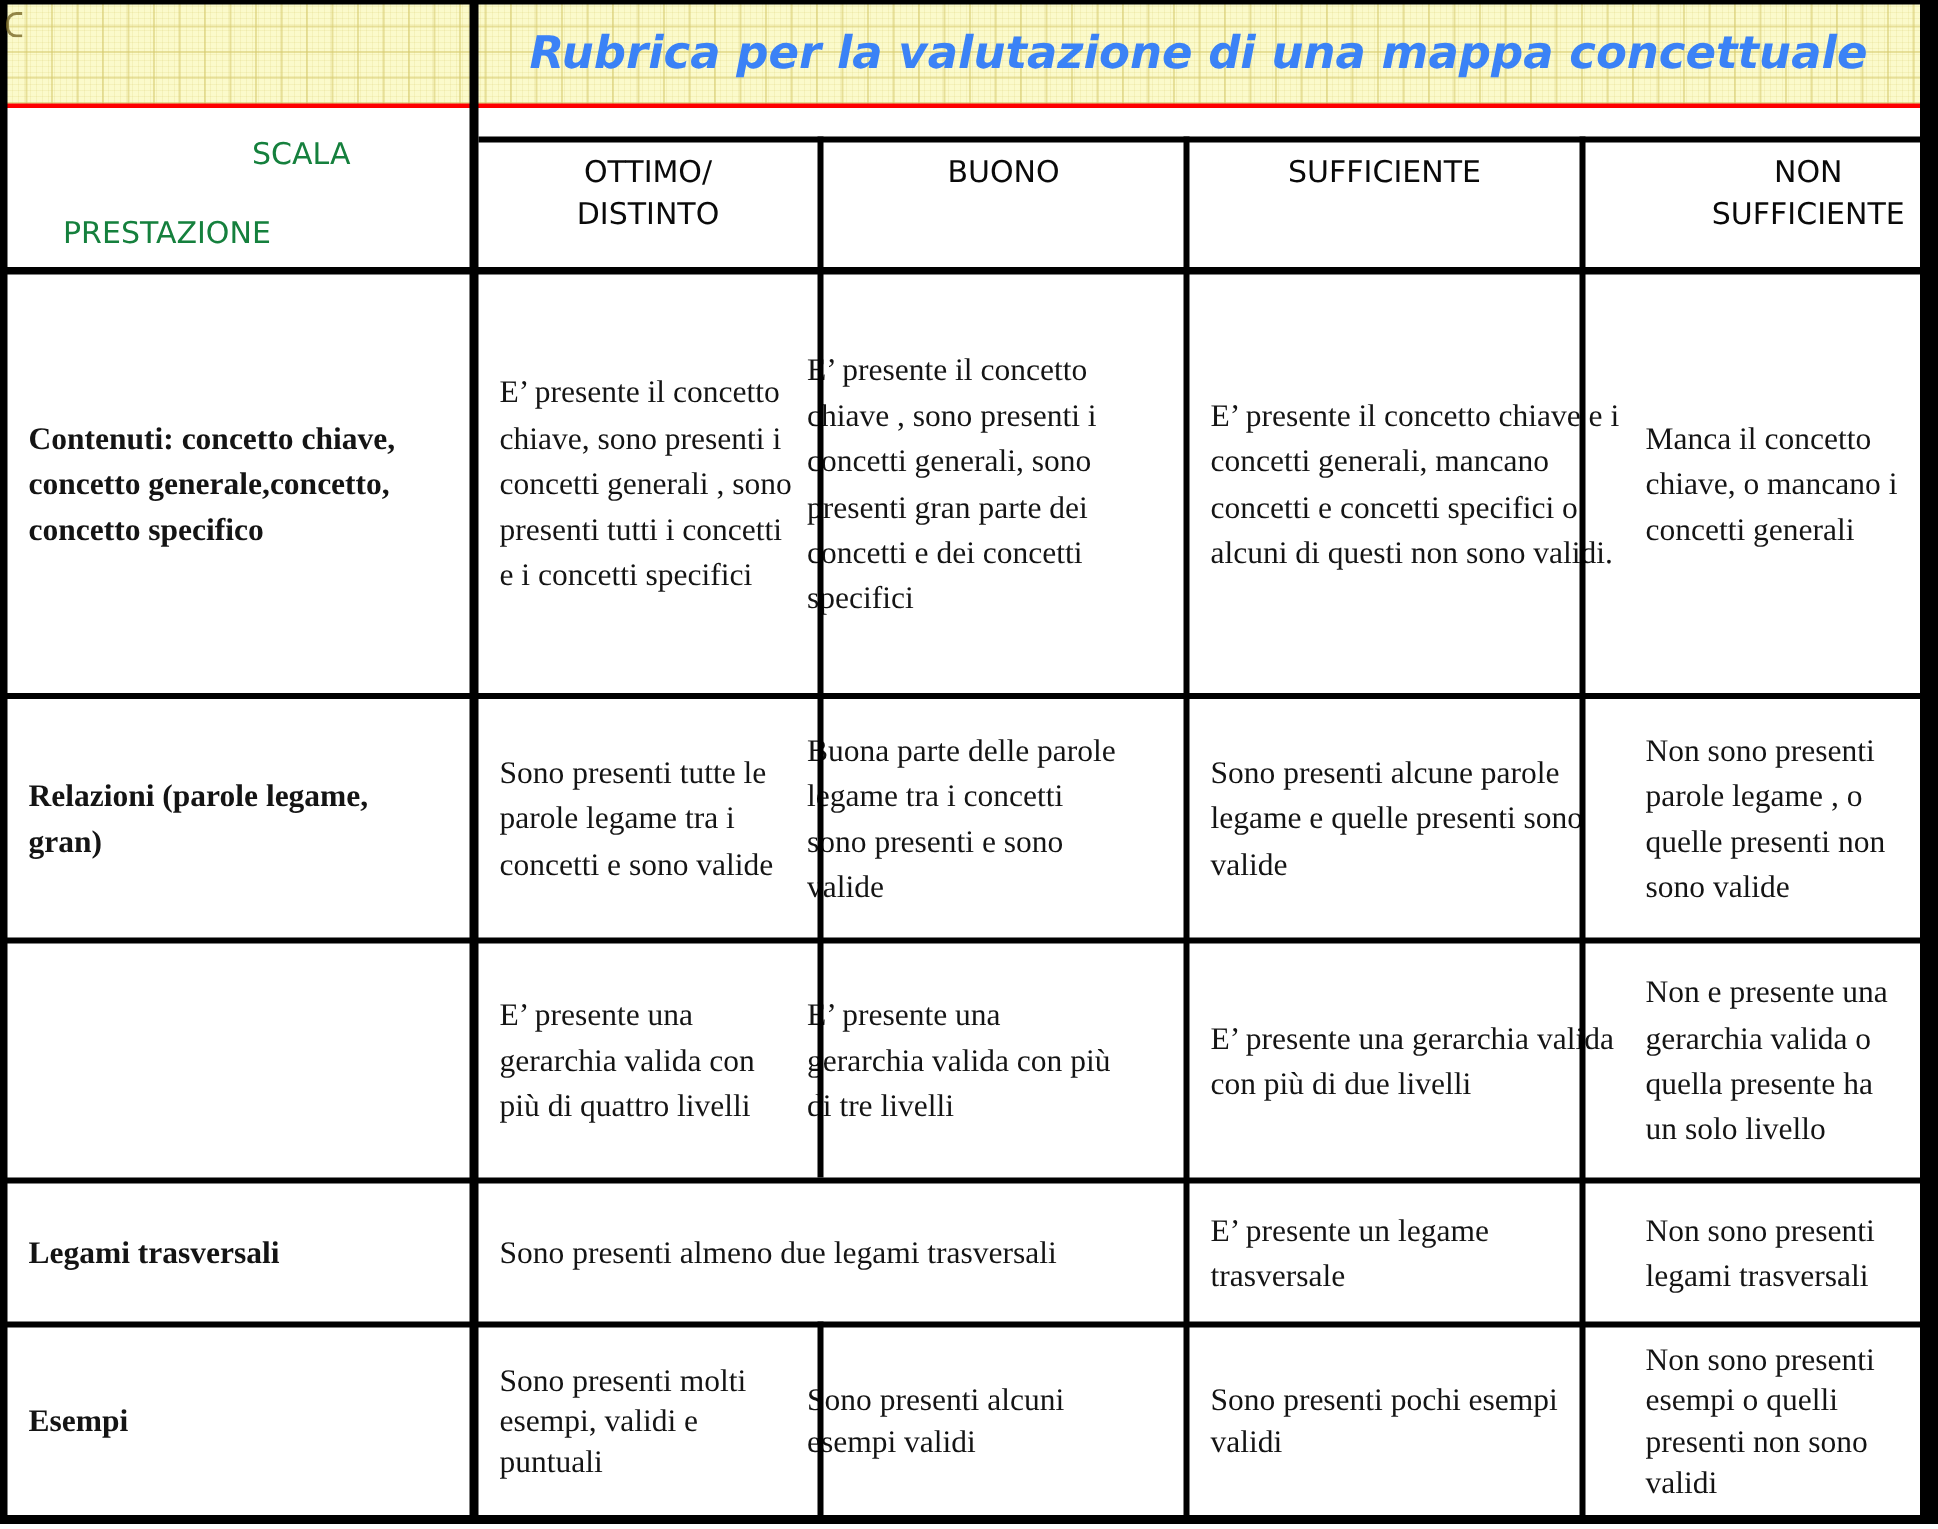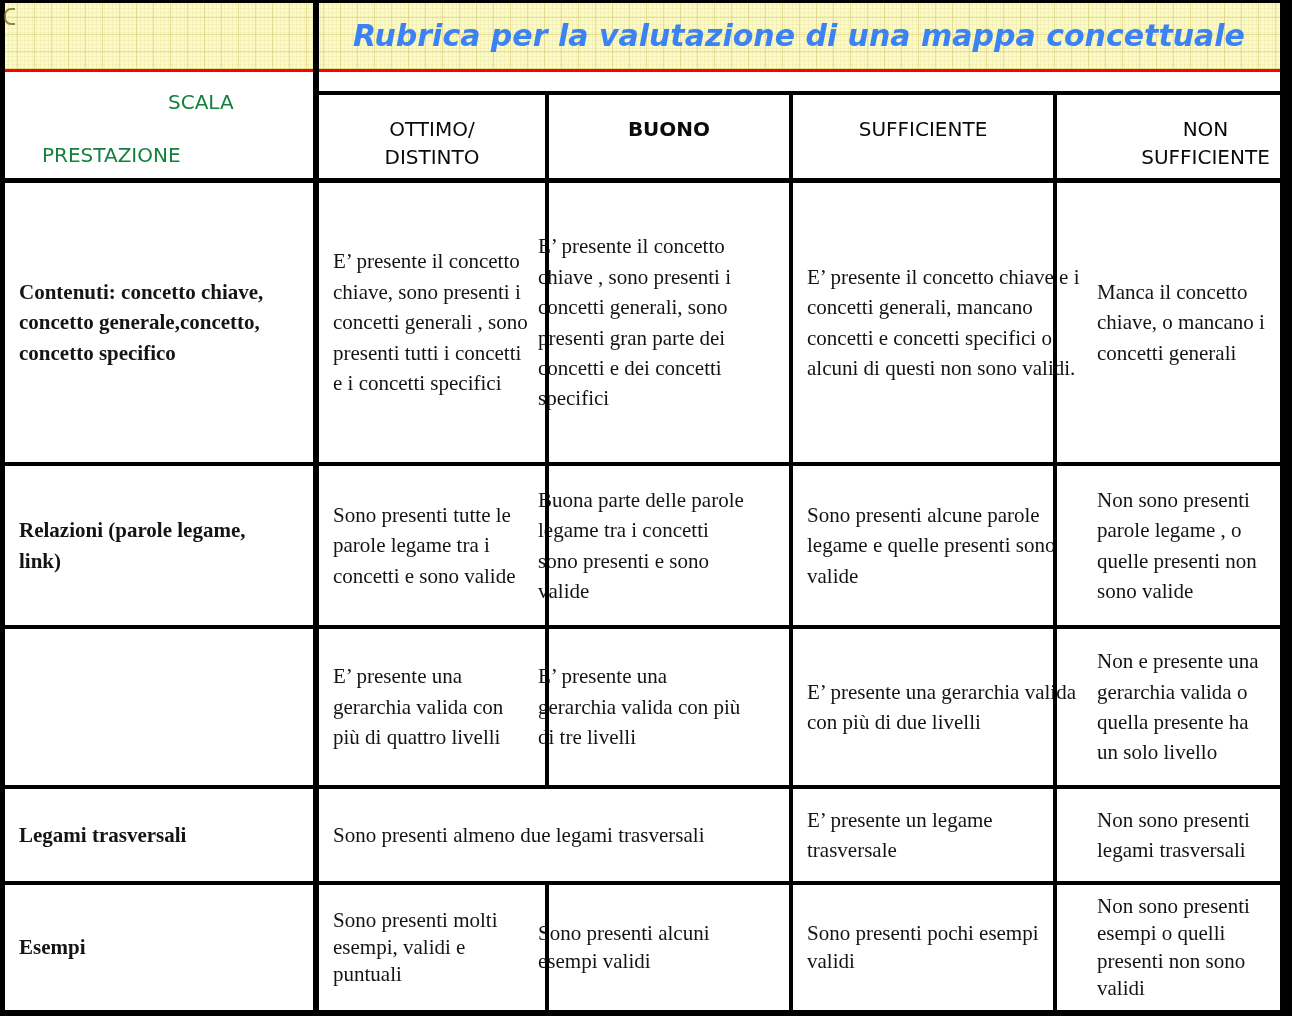--- a/index.html
+++ b/index.html
@@ -44,26 +44,26 @@
   .h5{left:0;top:881px;width:1292px;height:4px;}
   
   .scala,.prestazione{
     position:absolute;font-family:"DejaVu Sans",sans-serif;font-size:20px;color:#15803d;z-index:3;
   }
   .scala{left:168px;top:90px;}
   .prestazione{left:12px;top:143px;margin-left:30px;}
   
   .hcell{
     position:absolute;top:95px;height:83px;box-sizing:border-box;
-    display:flex;justify-content:center;align-items:flex-start;padding-top:20px;
+    display:flex;justify-content:center;align-items:flex-start;padding-top:5px;
     font-family:"DejaVu Sans",sans-serif;font-size:20px;line-height:1.4;
     text-align:center;white-space:pre-line;color:#0a0a0a;z-index:3;
   }
   .hc1{left:319px;width:226px;}
-  .hc2{left:549px;width:240px;font-weight:bold;}
+  .hc2{left:549px;width:240px;}
   .hc3{left:793px;width:260px;}
   .hc4{left:1094px;width:223px;}
   
   .cell{
     position:absolute;box-sizing:border-box;display:flex;align-items:center;
     padding:0 14px;font-size:21px;line-height:1.45;color:#141414;z-index:3;
     font-family:"Liberation Serif",serif;
   }
   .label-cell{font-weight:bold;padding-right:34px;}
   .c0{left:5px;width:308px;}
@@ -120,21 +120,21 @@
   <div class="hcell hc3">SUFFICIENTE</div>
   <div class="hcell hc4">NON
 SUFFICIENTE</div>
 
   <div class="cell label-cell c0 r1">Contenuti: concetto chiave, concetto generale,concetto, concetto specifico</div>
   <div class="cell c1 r1">E’ presente il concetto chiave, sono presenti i concetti generali , sono presenti tutti i concetti e i concetti specifici</div>
   <div class="cell c2 r1">E’ presente il concetto chiave , sono presenti i concetti generali, sono presenti gran parte dei concetti e dei concetti specifici</div>
   <div class="cell c3 r1">E’ presente il concetto chiave e i concetti generali, mancano concetti e concetti specifici o alcuni di questi non sono validi.</div>
   <div class="cell c4 r1">Manca il concetto chiave, o mancano i concetti generali</div>
 
-  <div class="cell label-cell c0 r2">Relazioni (parole legame, link)</div>
+  <div class="cell label-cell c0 r2">Relazioni (parole legame, gran)</div>
   <div class="cell c1 r2">Sono presenti tutte le parole legame tra i concetti e sono valide</div>
   <div class="cell c2 r2">Buona parte delle parole legame tra i concetti sono presenti e sono valide</div>
   <div class="cell c3 r2">Sono presenti alcune parole legame e quelle presenti sono valide</div>
   <div class="cell c4 r2">Non sono presenti parole legame , o quelle presenti non sono valide</div>
 
   <div class="cell c1 r3">E’ presente una gerarchia valida con più di quattro livelli</div>
   <div class="cell c2 r3">E’ presente una gerarchia valida con più di tre livelli</div>
   <div class="cell c3 r3">E’ presente una gerarchia valida con più di due livelli</div>
   <div class="cell c4 r3">Non e presente una gerarchia valida o quella presente ha un solo livello</div>
 

